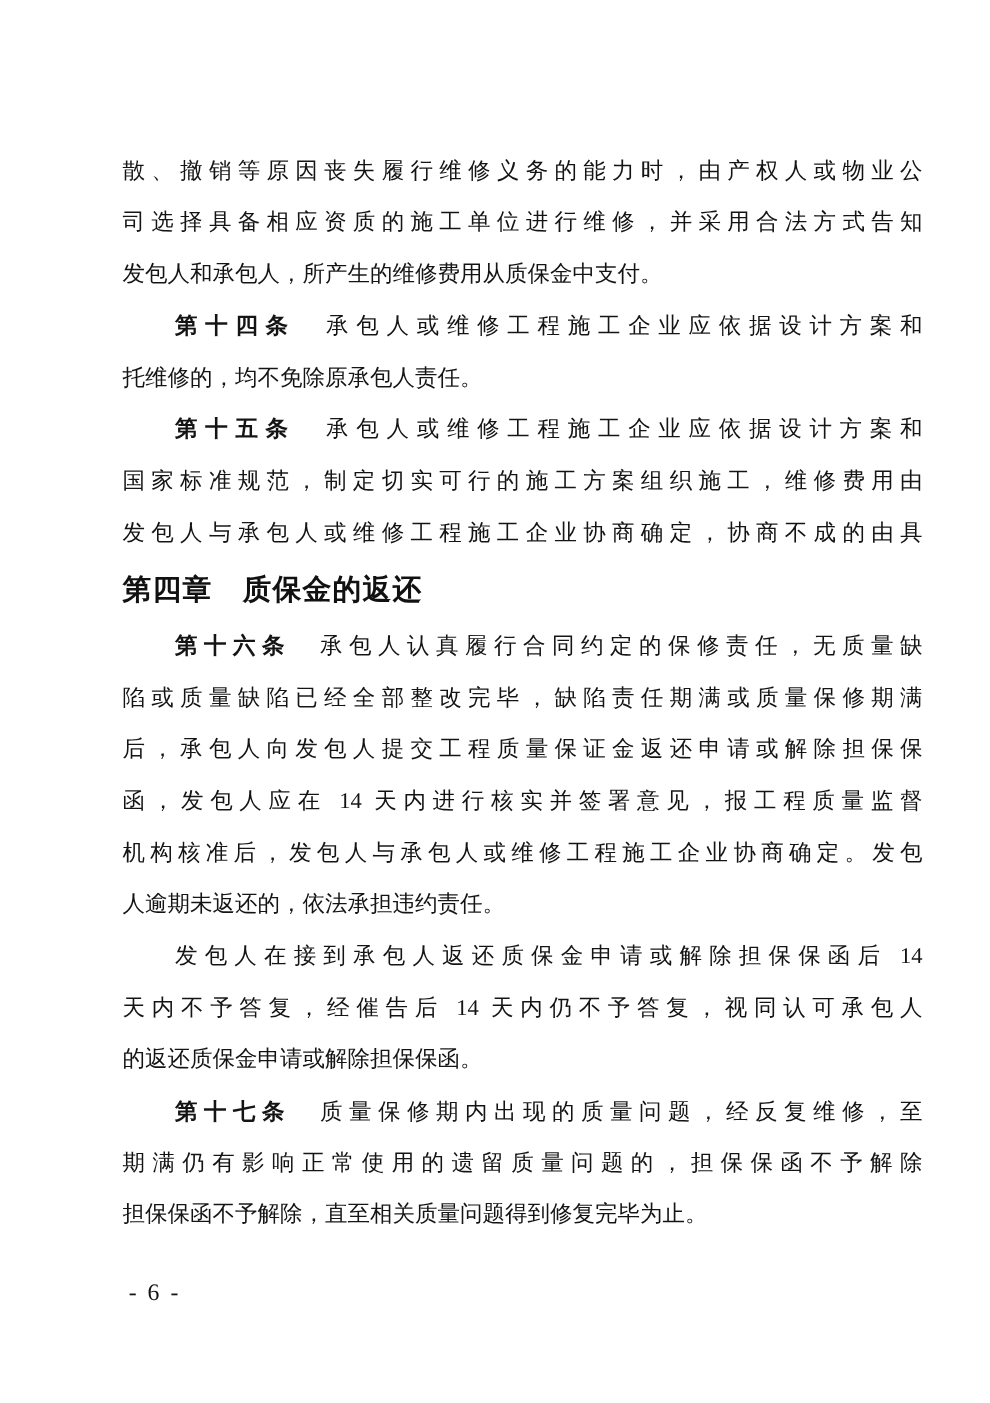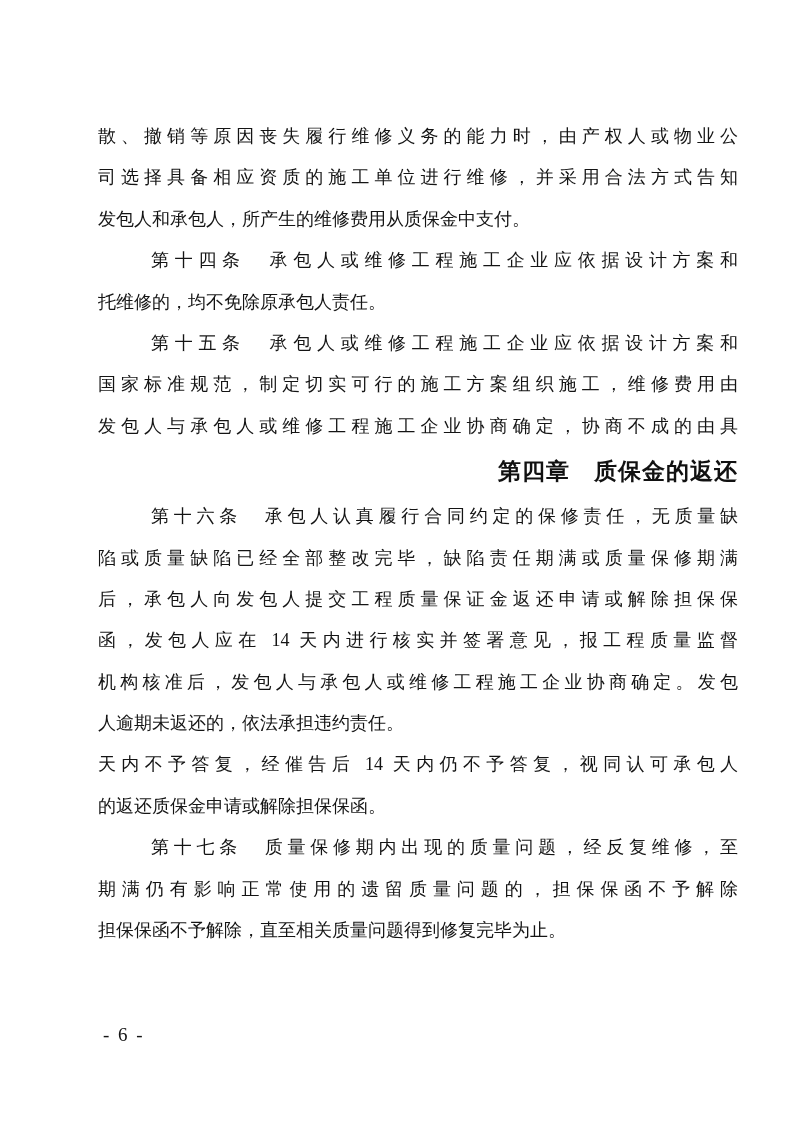--- a/index.html
+++ b/index.html
@@ -29,30 +29,29 @@
     white-space: normal;
   }
   .fill {
     text-align: justify;
     text-align-last: justify;
   }
   .indent {
     text-indent: 42px;
   }
   .term {
-    font-weight: normal;
-    margin-left: 11px;
+    font-weight: bold;
   }
   .chapter-title {
     font-family: "Liberation Sans", "DejaVu Sans", sans-serif;
     font-weight: bold;
     font-size: 23px;
     height: 49px;
     line-height: 49px;
-    text-align: right;
+    text-align: left;
     letter-spacing: 1px;
     color: #111111;
   }
   .page-number {
     position: absolute;
     left: 103px;
     top: 1024px;
     font-size: 19px;
     line-height: 22px;
     letter-spacing: 2px;
@@ -84,20 +83,21 @@
 
     <div class="line fill indent">
       <span class="term">第十六条</span><span>　承包人认真履行合同约定的保修责任，无质量缺</span>
     </div>
     <div class="line fill">陷或质量缺陷已经全部整改完毕，缺陷责任期满或质量保修期满</div>
     <div class="line fill">后，承包人向发包人提交工程质量保证金返还申请或解除担保保</div>
     <div class="line fill">函，发包人应在 14 天内进行核实并签署意见，报工程质量监督</div>
     <div class="line fill">机构核准后，发包人与承包人或维修工程施工企业协商确定。发包</div>
     <div class="line">人逾期未返还的，依法承担违约责任。</div>
 
+    <div class="line fill indent">发包人在接到承包人返还质保金申请或解除担保保函后 14</div>
     <div class="line fill">天内不予答复，经催告后 14 天内仍不予答复，视同认可承包人</div>
     <div class="line">的返还质保金申请或解除担保保函。</div>
 
     <div class="line fill indent">
       <span class="term">第十七条</span><span>　质量保修期内出现的质量问题，经反复维修，至</span>
     </div>
     <div class="line fill">期满仍有影响正常使用的遗留质量问题的，担保保函不予解除</div>
     <div class="line">担保保函不予解除，直至相关质量问题得到修复完毕为止。</div>
 
   </div>

